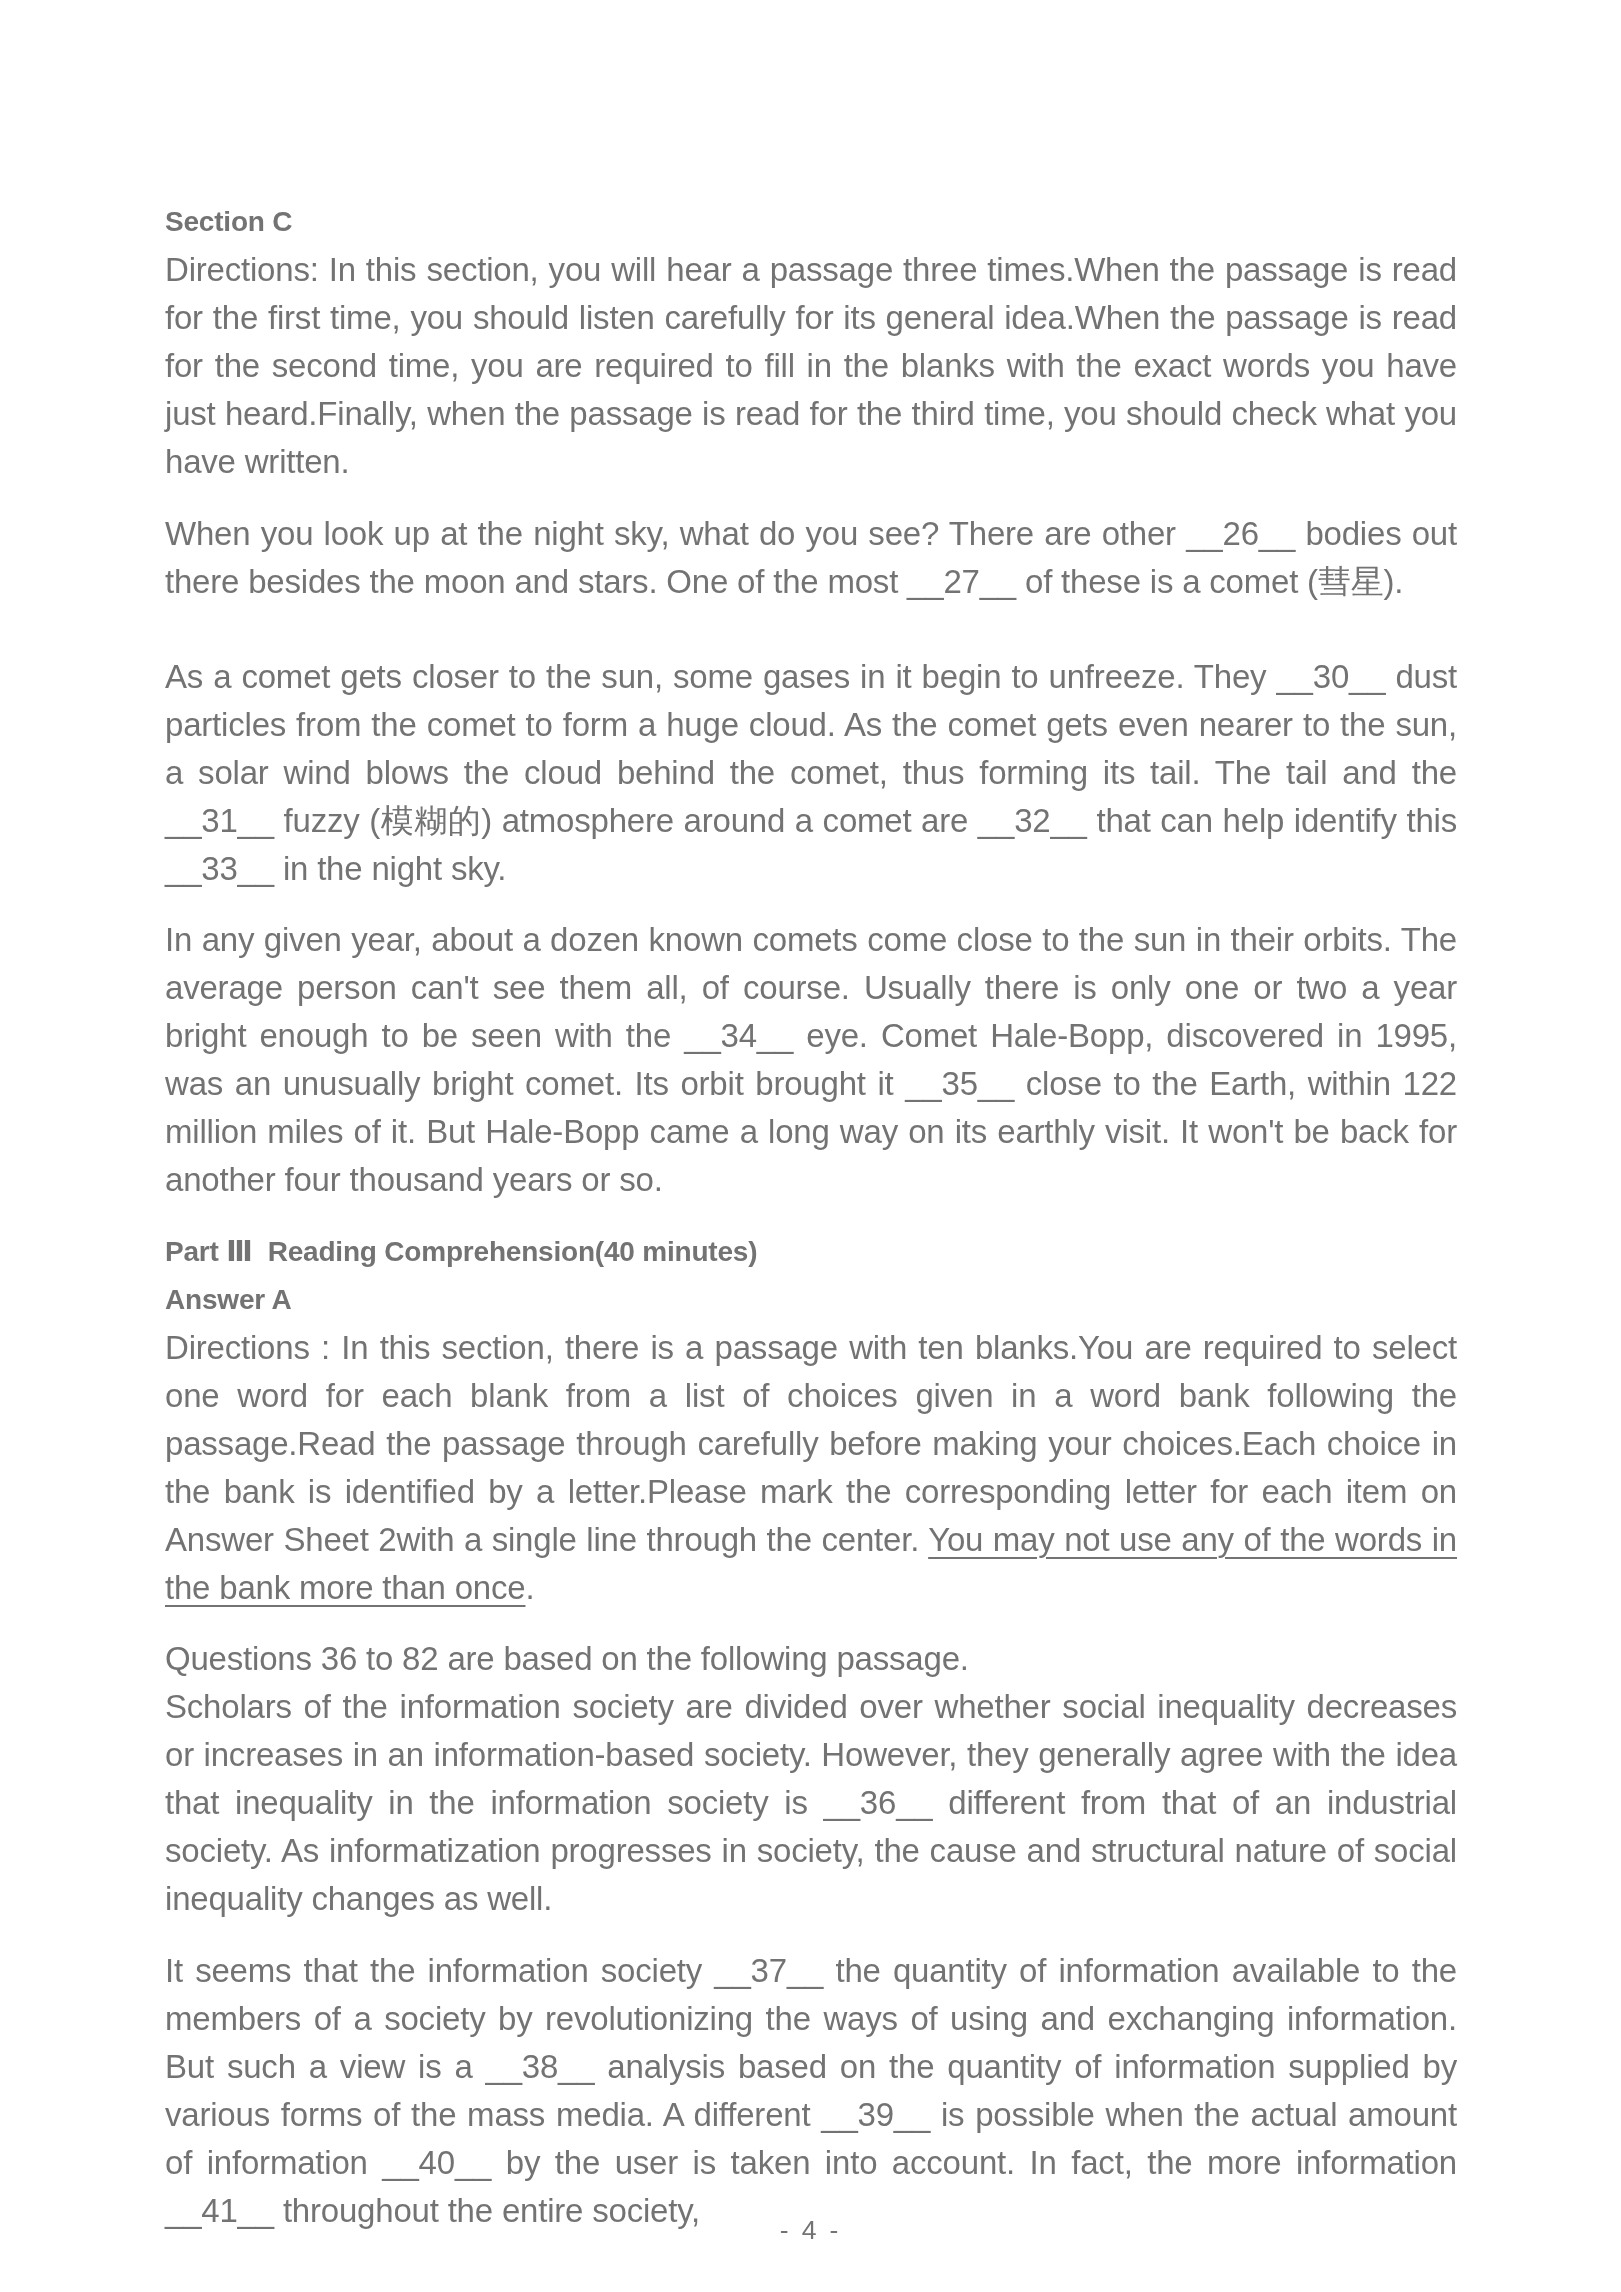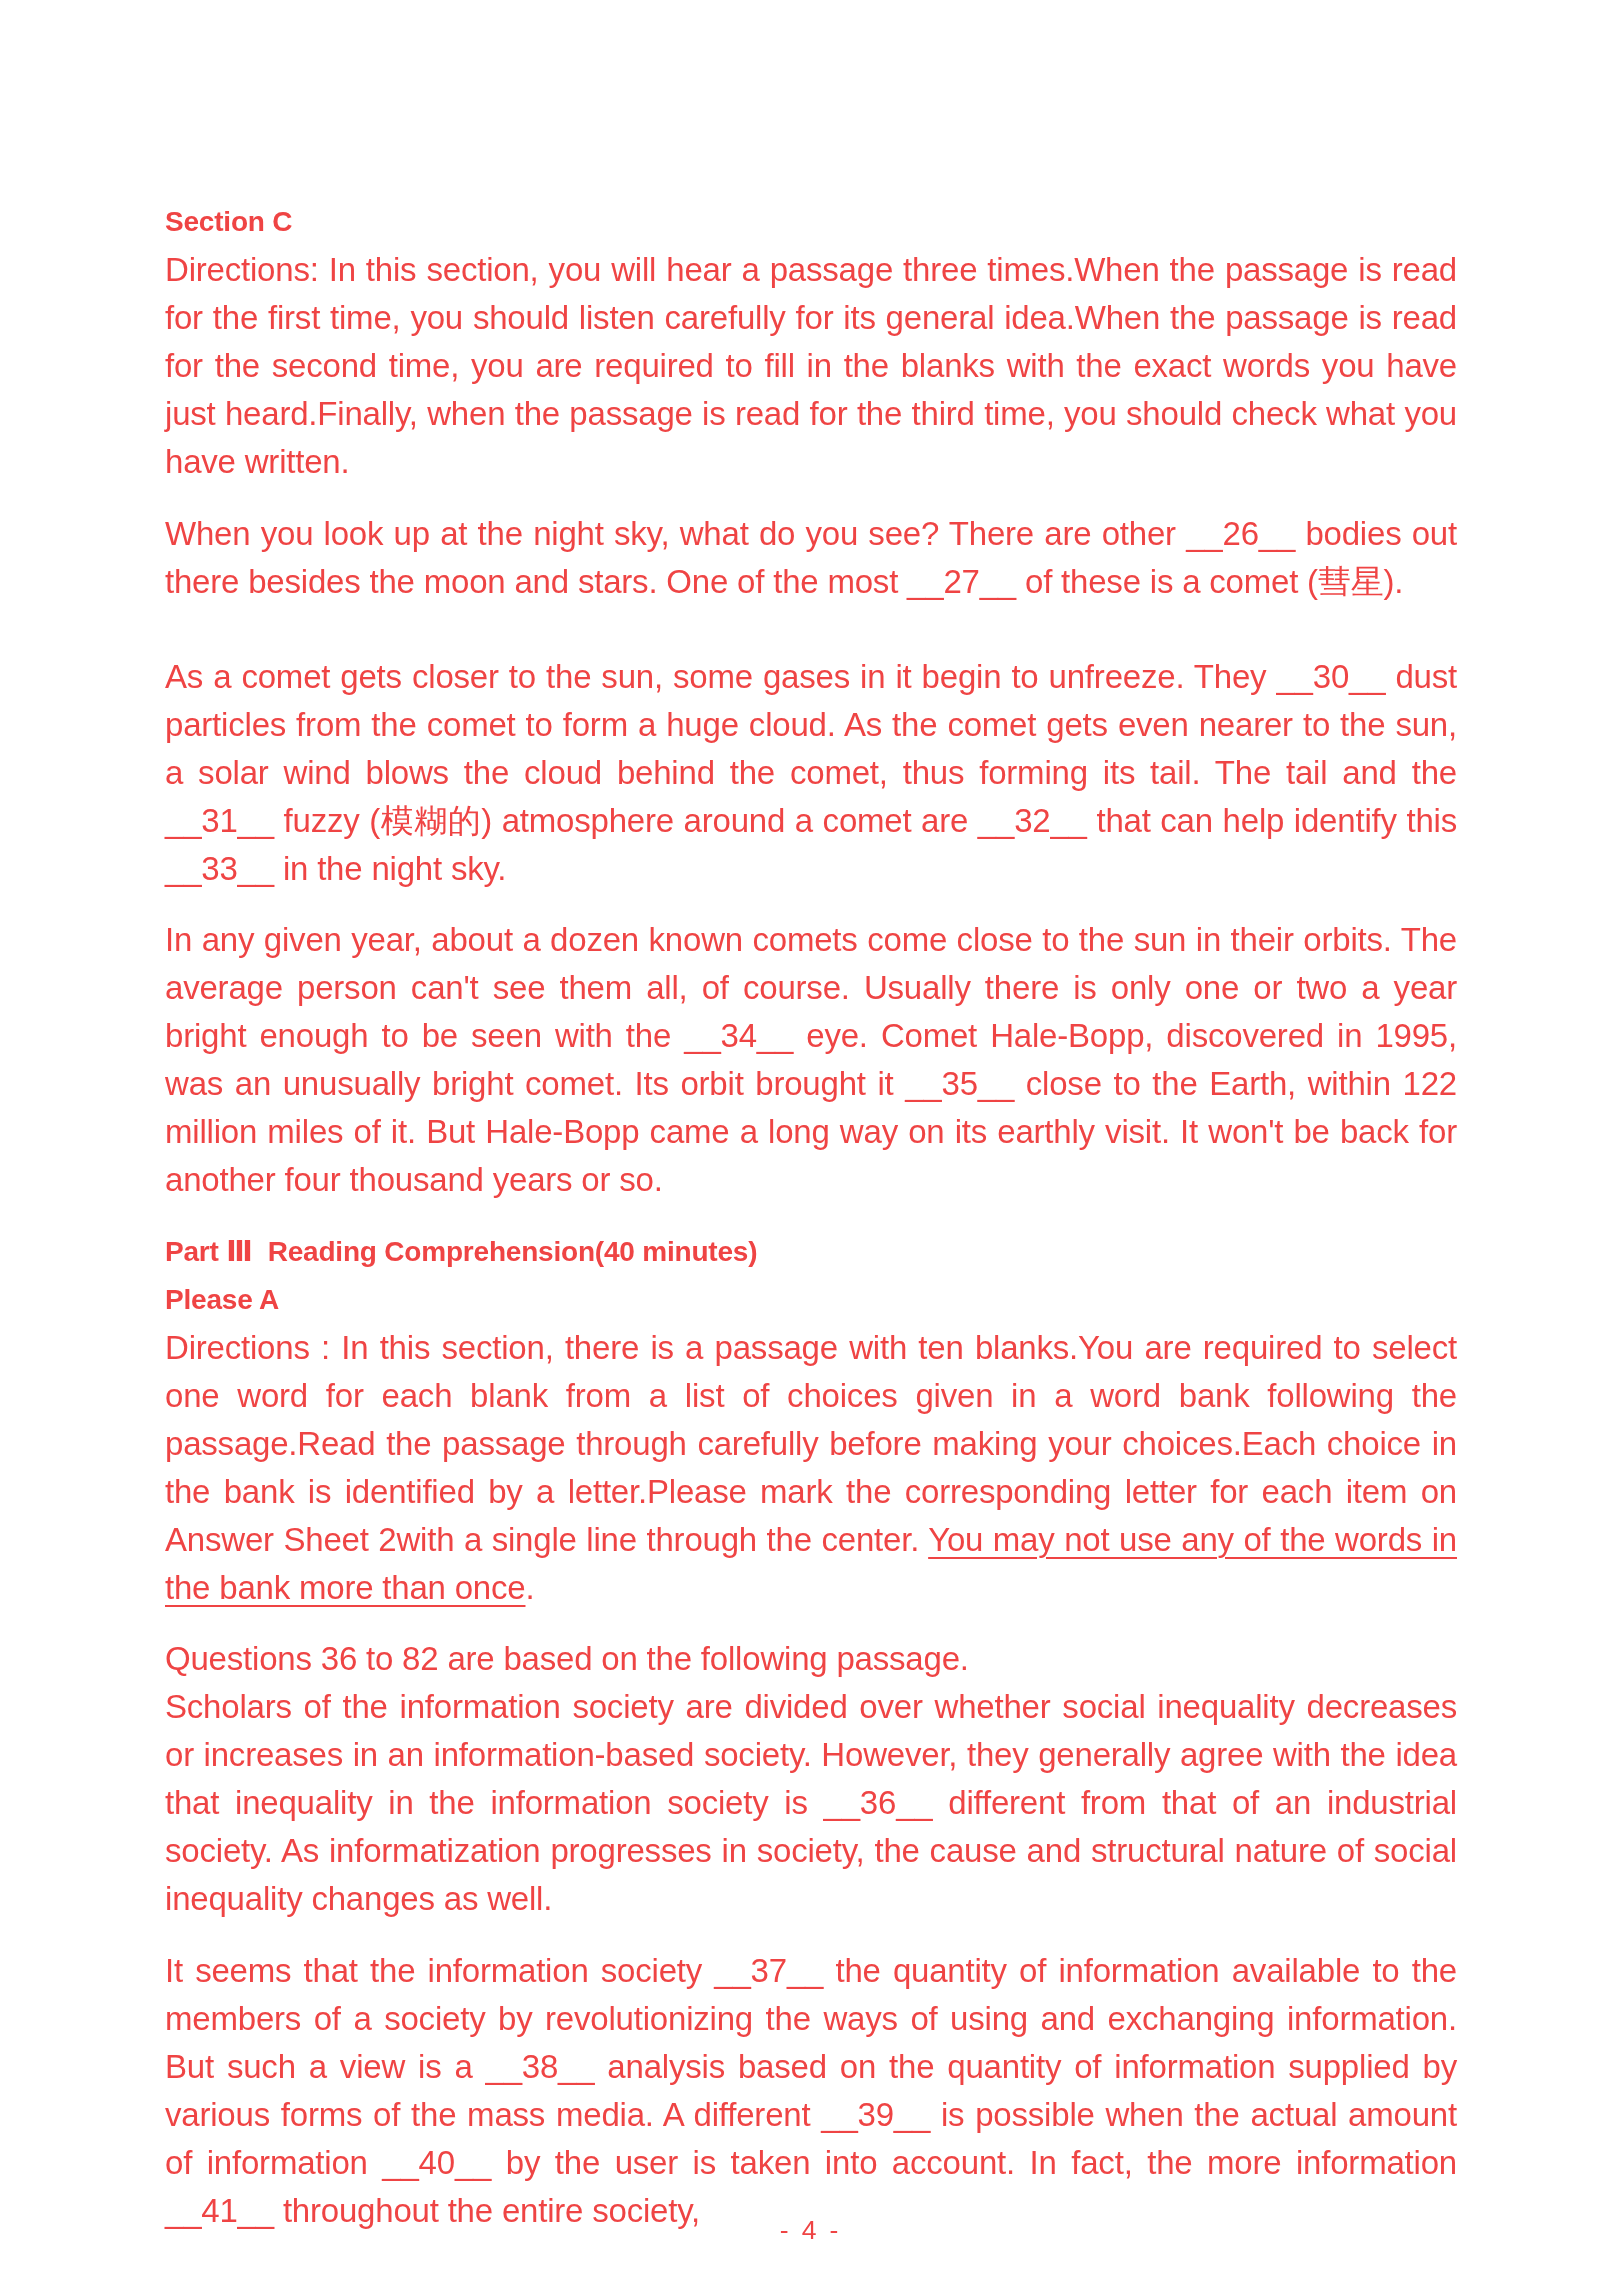--- a/index.html
+++ b/index.html
@@ -1,21 +1,21 @@
 <!DOCTYPE html>
 <html><head>
 <meta charset="utf-8">
 <style>
   html, body { margin: 0; padding: 0; background: #ffffff; }
   .page {
     position: relative;
     width: 1621px;
     height: 2293px;
     background: #ffffff;
-    color: #ef4444;
+    color: #737373;
     font-family: "Liberation Sans", "DejaVu Sans", sans-serif;
     overflow: hidden;
   }
   .content {
     position: absolute;
     top: 198px;
     left: 165px;
     width: 1292px;
   }
   .para {
@@ -72,21 +72,21 @@
     <p class="para">As a comet gets closer to the sun, some gases in it begin to unfreeze. They __30__ dust particles from the comet to form a huge cloud. As the comet gets even nearer to the sun, a solar wind blows the cloud behind the comet, thus forming its tail. The tail and the __31__ fuzzy (模糊的) atmosphere around a comet are __32__ that can help identify this __33__ in the night sky.</p>
 
     <div class="spacer"></div>
 
     <p class="para">In any given year, about a dozen known comets come close to the sun in their orbits. The average person can't see them all, of course. Usually there is only one or two a year bright enough to be seen with the __34__ eye. Comet Hale-Bopp, discovered in 1995, was an unusually bright comet. Its orbit brought it __35__ close to the Earth, within 122 million miles of it. But Hale-Bopp came a long way on its earthly visit. It won't be back for another four thousand years or so.</p>
 
     <div class="spacer"></div>
 
     <h2 class="heading">Part Ⅲ  Reading Comprehension(40 minutes)</h2>
 
-    <h2 class="heading">Please A</h2>
+    <h2 class="heading">Answer A</h2>
 
     <p class="para"><span>Directions : In this section, there is a passage with ten blanks.You are required to select one word for each blank from a list of choices given in a word bank following the passage.Read the passage through carefully before making your choices.Each choice in the bank is identified by a letter.Please mark the corresponding letter for each item on Answer Sheet 2with a single line through the center. </span><span class="u">You may not use any of the words in the bank more than once</span><span>.</span></p>
 
     <div class="spacer"></div>
 
     <p class="para">Questions 36 to 82 are based on the following passage.</p>
 
     <p class="para">Scholars of the information society are divided over whether social inequality decreases or increases in an information-based society. However, they generally agree with the idea that inequality in the information society is __36__ different from that of an industrial society. As informatization progresses in society, the cause and structural nature of social inequality changes as well.</p>
 
     <div class="spacer"></div>

